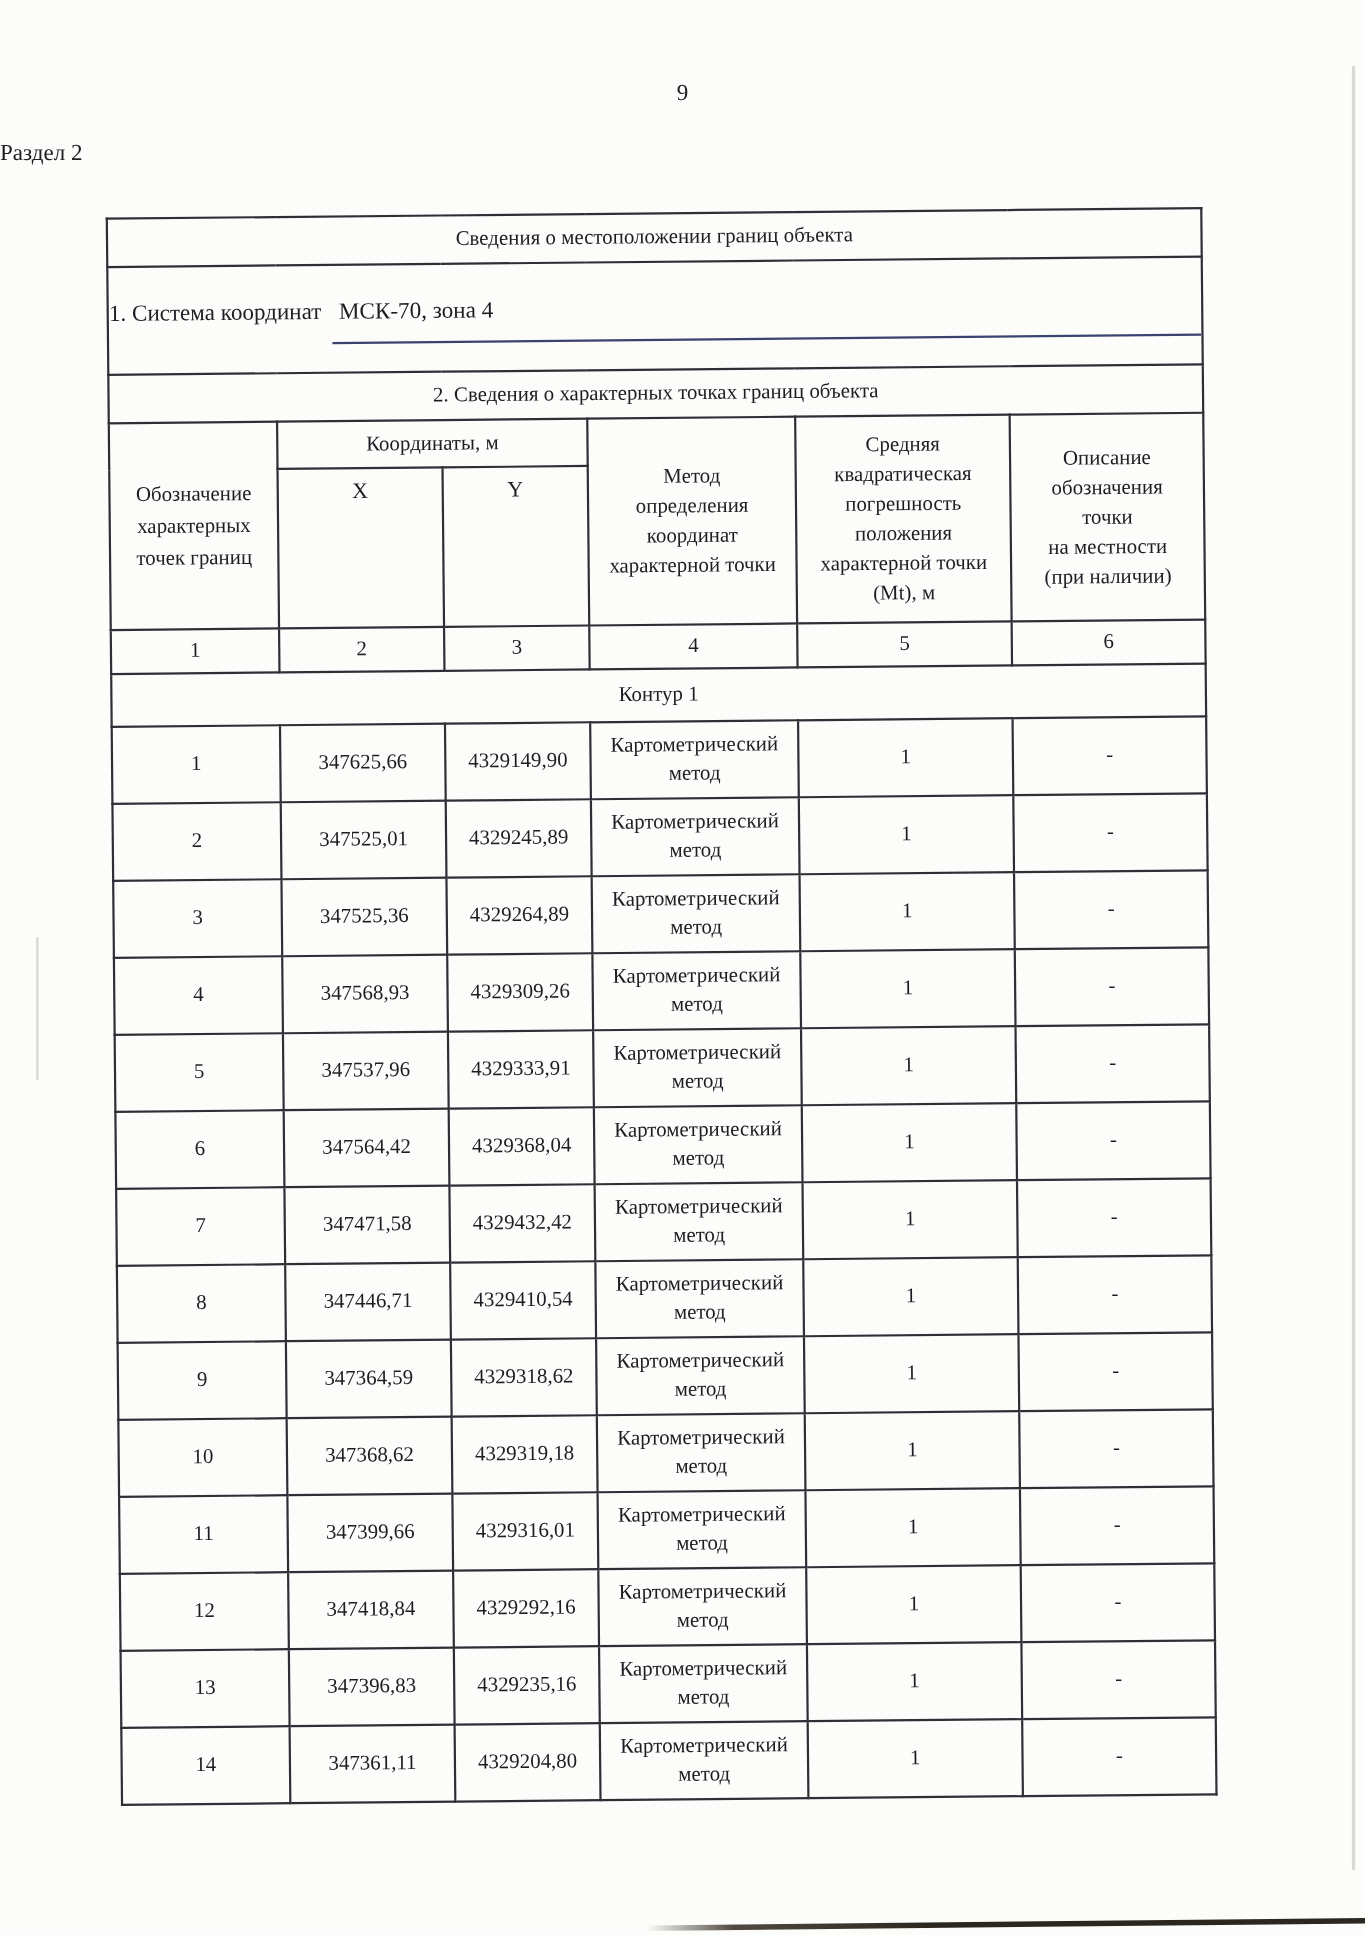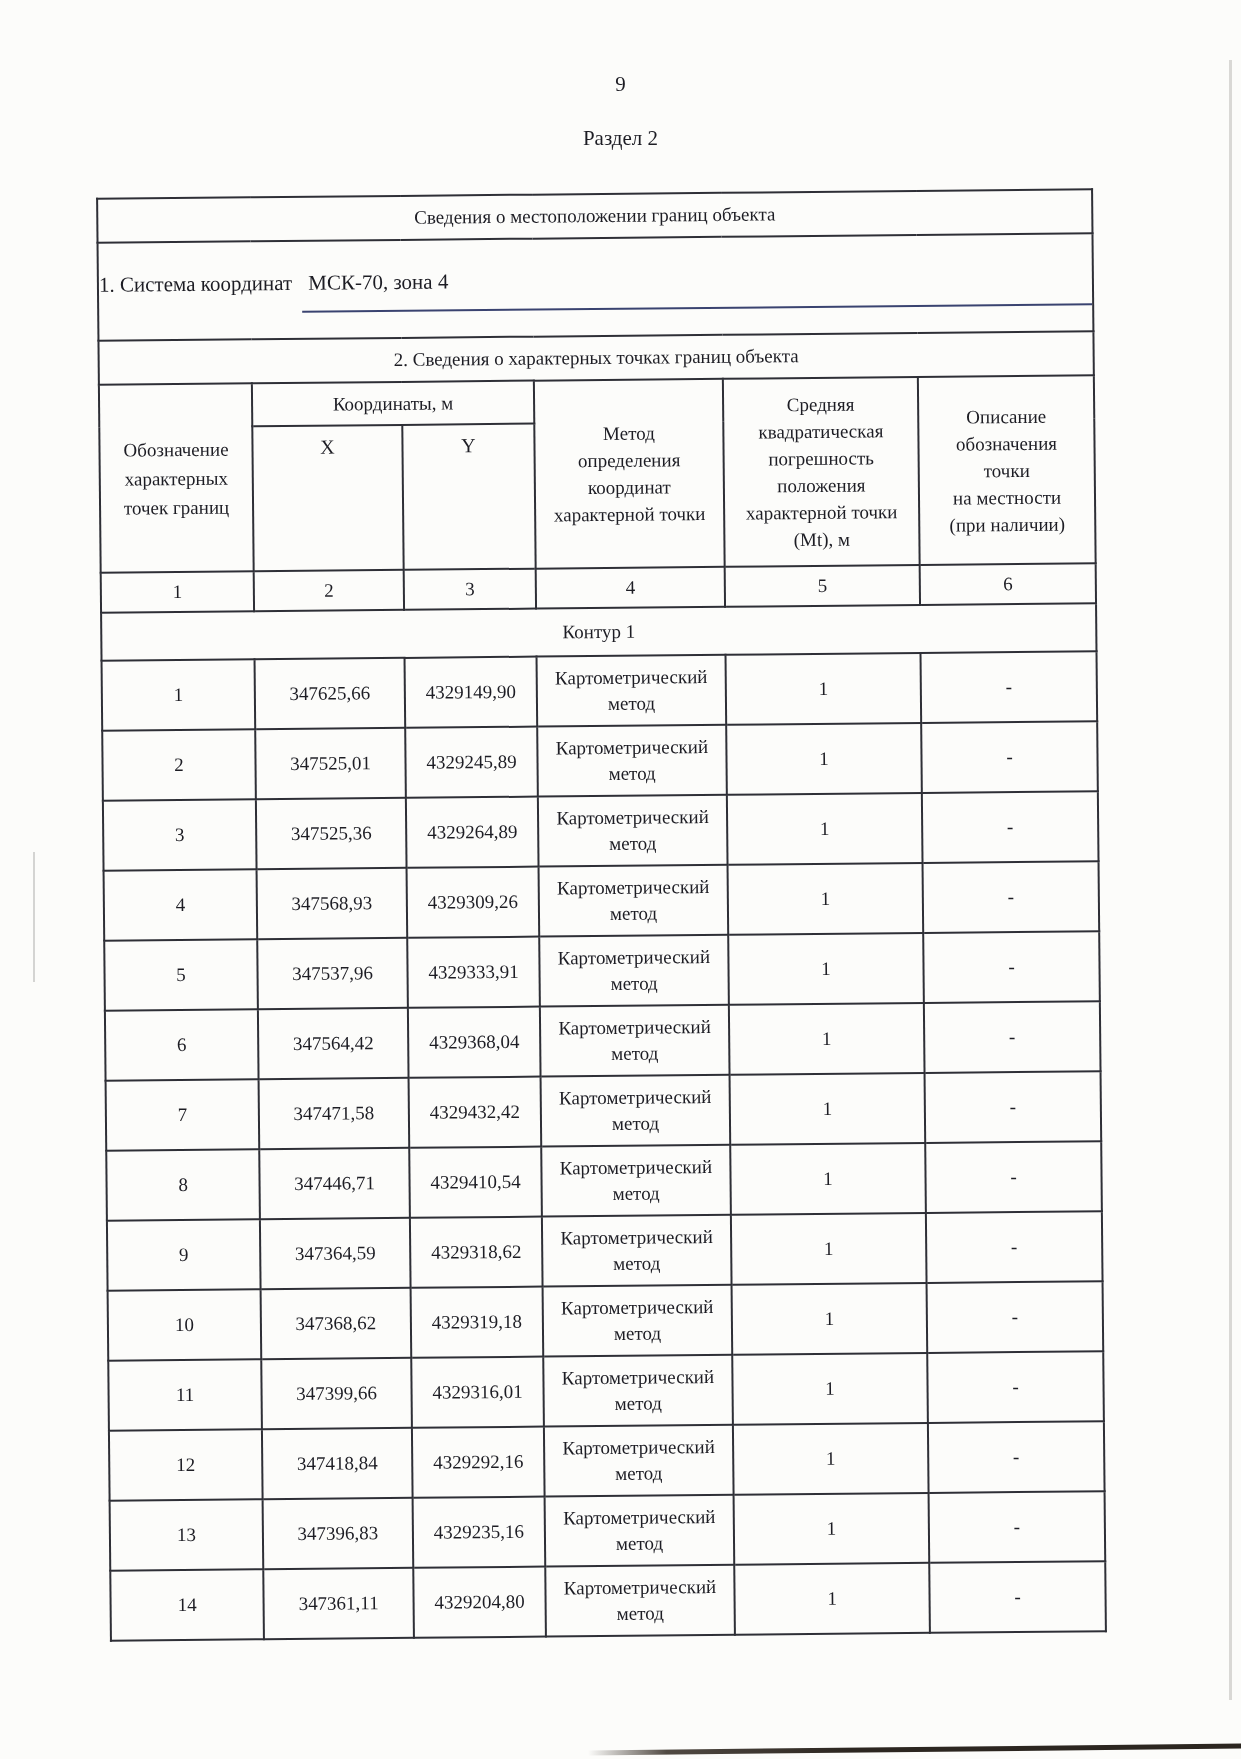--- a/index.html
+++ b/index.html
@@ -18,21 +18,21 @@
     color:var(--text);
     position:relative;
     overflow:hidden;
   }
   .page-number{
     position:absolute;top:72px;left:0;width:1241px;
     text-align:center;font-size:21px;
   }
   .section-title{
     position:absolute;top:126px;left:0;width:1241px;
-    text-align:center;font-size:21px;
+    text-align:left;font-size:21px;
   }
   .table-wrap{
     position:absolute;left:103px;top:193px;width:997px;
     transform:rotate(-0.55deg);
     transform-origin:50% 50%;
   }
   table.doc{
     border-collapse:collapse;
     table-layout:fixed;
     width:995px;

